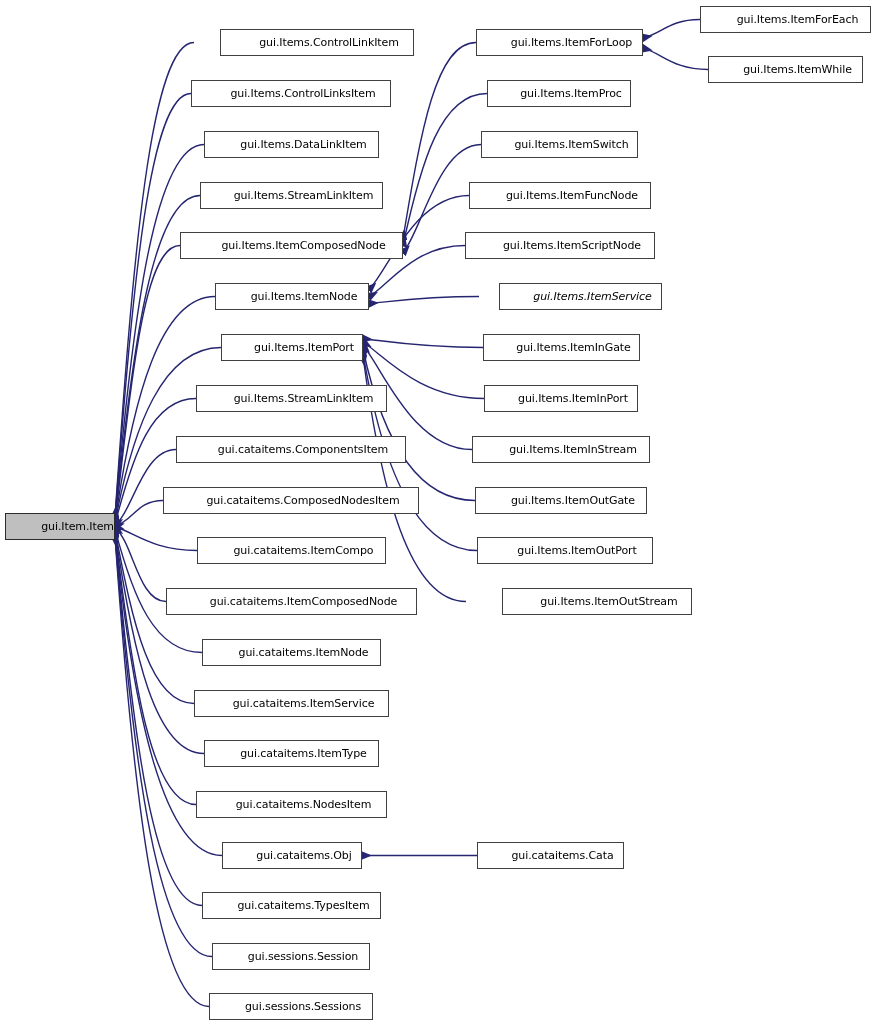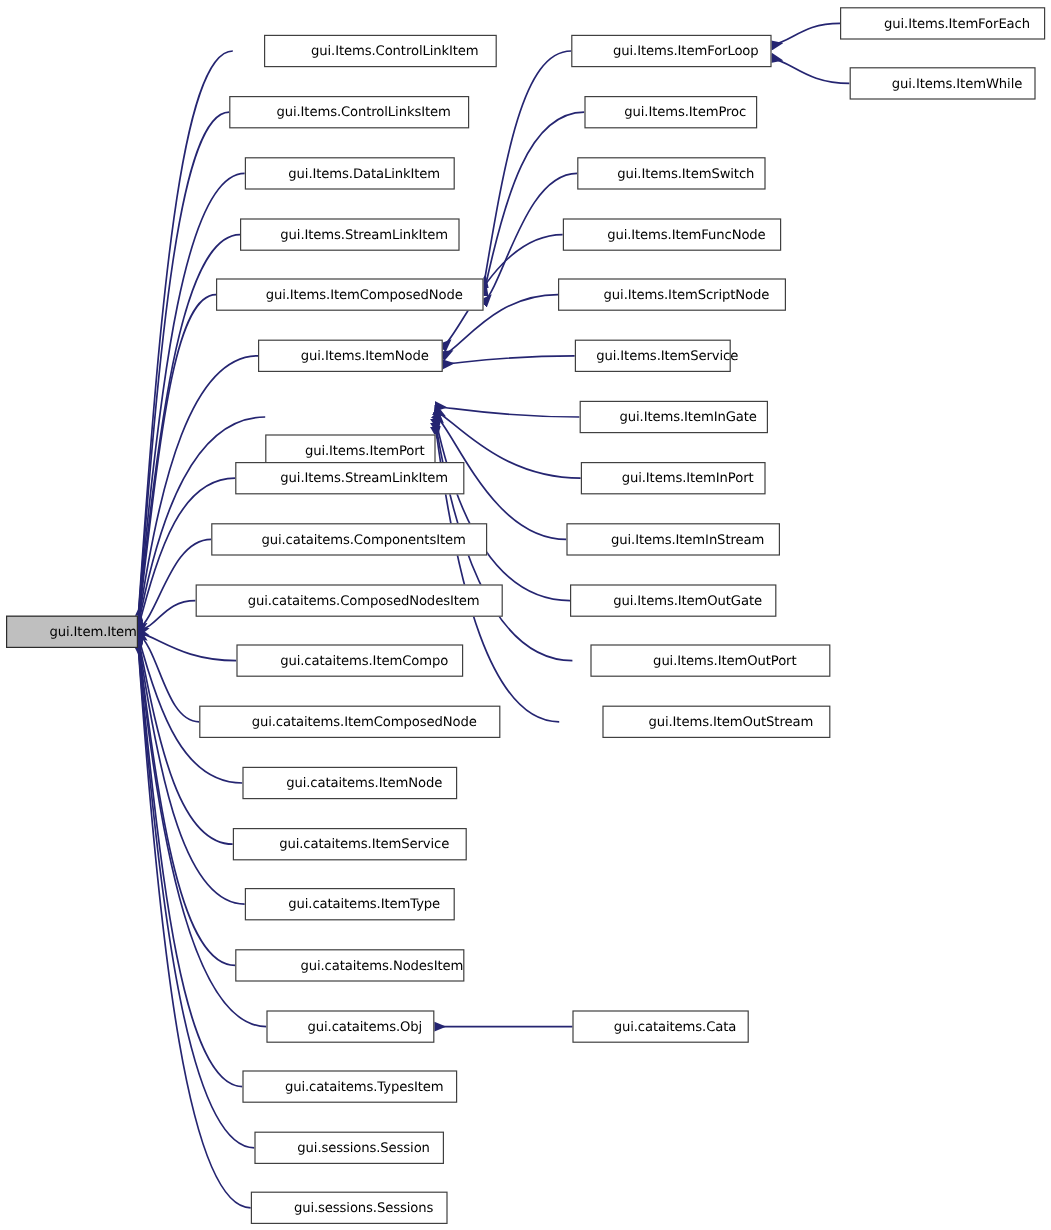--- a/index.html
+++ b/index.html
@@ -112,21 +112,21 @@
       </div>
       <div class="node" style="left: 200px; top: 182px; width: 183px;">
         <span class="node-label">gui.Items.StreamLinkItem</span>
       </div>
       <div class="node" style="left: 180px; top: 232px; width: 223px;">
         <span class="node-label">gui.Items.ItemComposedNode</span>
       </div>
       <div class="node" style="left: 215px; top: 283px; width: 154px;">
         <span class="node-label">gui.Items.ItemNode</span>
       </div>
-      <div class="node" style="left: 221px; top: 334px; width: 142px; margin-top: 28px;">
+      <div class="node" style="left: 221px; top: 334px; width: 142px;">
         <span class="node-label">gui.Items.ItemPort</span>
       </div>
       <div class="node" style="left: 196px; top: 385px; width: 191px;">
         <span class="node-label">gui.Items.StreamLinkItem</span>
       </div>
       <div class="node" style="left: 176px; top: 436px; width: 230px;">
         <span class="node-label">gui.cataitems.ComponentsItem</span>
       </div>
       <div class="node" style="left: 163px; top: 487px; width: 256px;">
         <span class="node-label">gui.cataitems.ComposedNodesItem</span>
@@ -139,21 +139,21 @@
       </div>
       <div class="node" style="left: 202px; top: 639px; width: 179px;">
         <span class="node-label">gui.cataitems.ItemNode</span>
       </div>
       <div class="node" style="left: 194px; top: 690px; width: 195px;">
         <span class="node-label">gui.cataitems.ItemService</span>
       </div>
       <div class="node" style="left: 204px; top: 740px; width: 175px;">
         <span class="node-label">gui.cataitems.ItemType</span>
       </div>
-      <div class="node" style="left: 196px; top: 791px; width: 191px; justify-content: flex-end;">
+      <div class="node" style="left: 196px; top: 791px; width: 191px;">
         <span class="node-label">gui.cataitems.NodesItem</span>
       </div>
       <div class="node" style="left: 222px; top: 842px; width: 140px;">
         <span class="node-label">gui.cataitems.Obj</span>
       </div>
       <div class="node" style="left: 202px; top: 892px; width: 179px;">
         <span class="node-label">gui.cataitems.TypesItem</span>
       </div>
       <div class="node" style="left: 212px; top: 943px; width: 158px;">
         <span class="node-label">gui.sessions.Session</span>
@@ -169,36 +169,36 @@
       </div>
       <div class="node" style="left: 481px; top: 131px; width: 157px;">
         <span class="node-label">gui.Items.ItemSwitch</span>
       </div>
       <div class="node" style="left: 469px; top: 182px; width: 182px;">
         <span class="node-label">gui.Items.ItemFuncNode</span>
       </div>
       <div class="node" style="left: 465px; top: 232px; width: 190px;">
         <span class="node-label">gui.Items.ItemScriptNode</span>
       </div>
-      <div class="node" style="left: 479px; top: 283px; width: 130px;">
+      <div class="node" style="left: 499px; top: 283px; width: 163px; font-style: italic;">
         <span class="node-label">gui.Items.ItemService</span>
       </div>
       <div class="node" style="left: 483px; top: 334px; width: 157px;">
         <span class="node-label">gui.Items.ItemInGate</span>
       </div>
       <div class="node" style="left: 484px; top: 385px; width: 154px;">
         <span class="node-label">gui.Items.ItemInPort</span>
       </div>
       <div class="node" style="left: 472px; top: 436px; width: 178px;">
         <span class="node-label">gui.Items.ItemInStream</span>
       </div>
       <div class="node" style="left: 475px; top: 487px; width: 172px;">
         <span class="node-label">gui.Items.ItemOutGate</span>
       </div>
-      <div class="node" style="left: 492px; top: 537px; width: 200px;">
+      <div class="node" style="left: 477px; top: 537px; width: 176px;">
         <span class="node-label">gui.Items.ItemOutPort</span>
       </div>
       <div class="node" style="left: 466px; top: 588px; width: 190px; margin-left: 36px;">
         <span class="node-label">gui.Items.ItemOutStream</span>
       </div>
       <div class="node" style="left: 477px; top: 842px; width: 147px;">
         <span class="node-label">gui.cataitems.Cata</span>
       </div>
       <div class="node" style="left: 700px; top: 6px; width: 171px;">
         <span class="node-label">gui.Items.ItemForEach</span>

